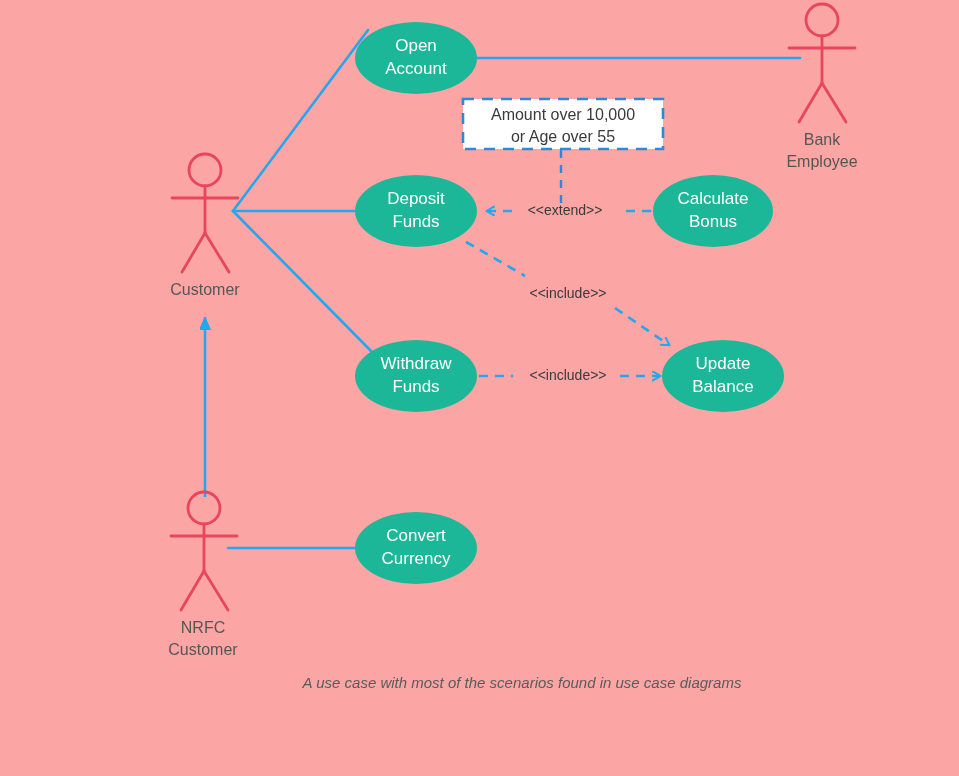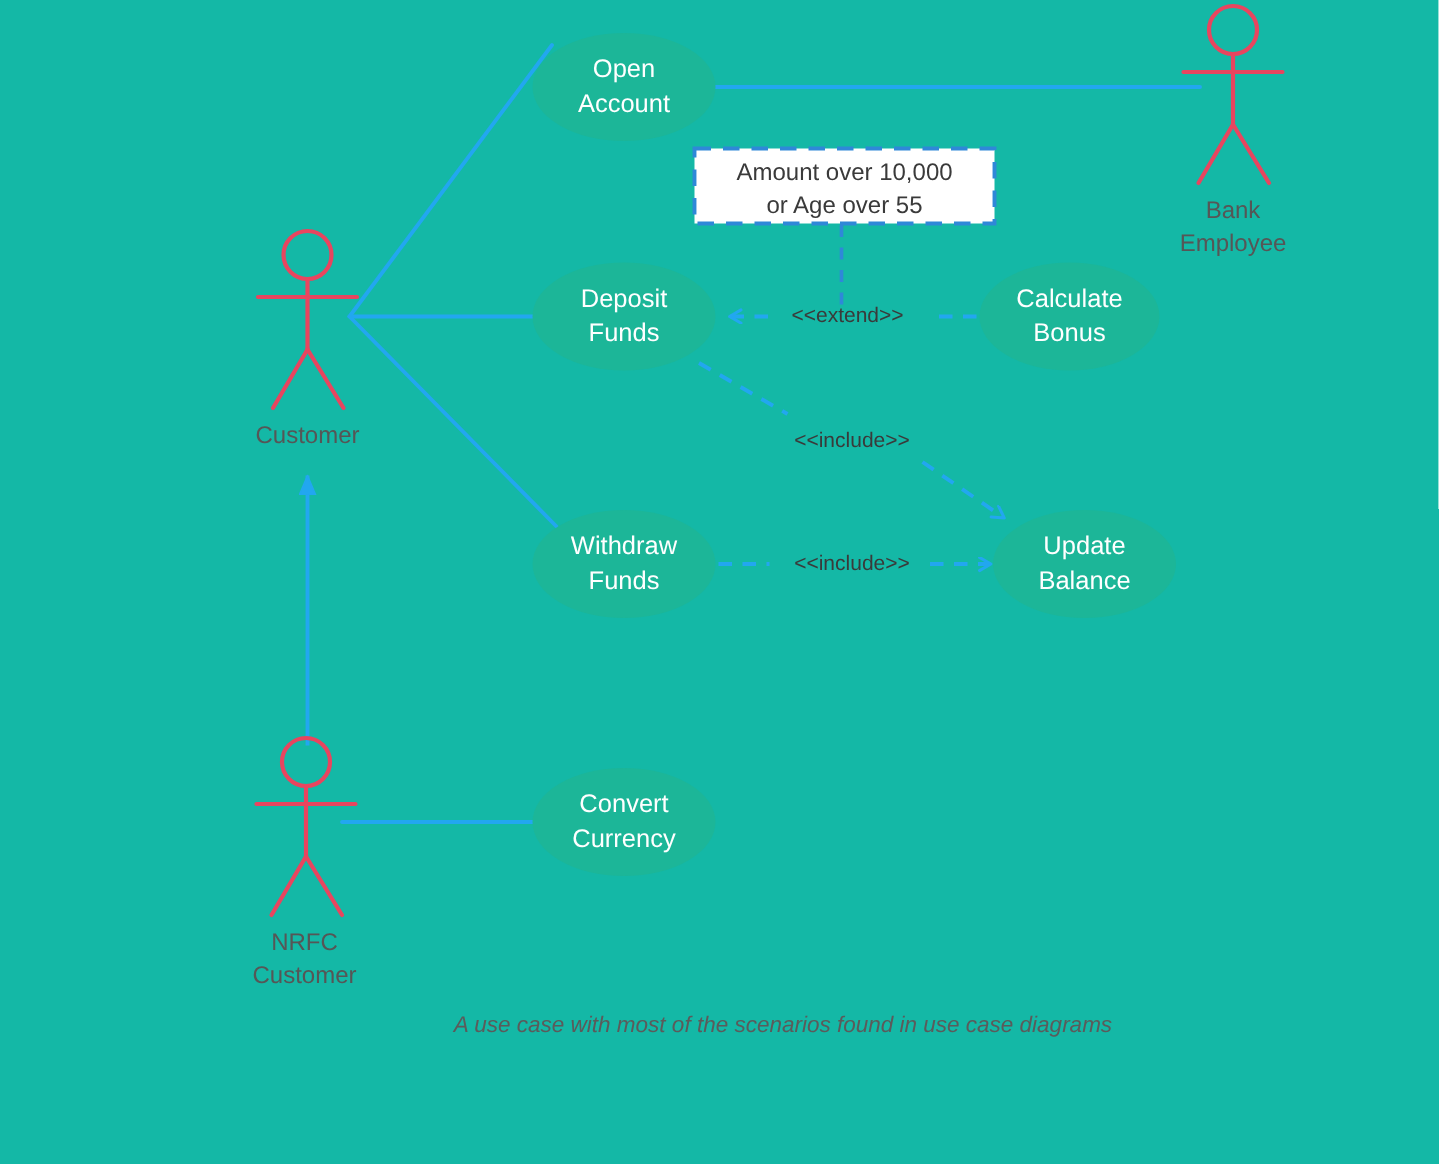--- a/index.html
+++ b/index.html
@@ -8,21 +8,21 @@
     padding: 0;
     background: #ffffff;
   }
   body {
     font-family: "Liberation Sans", sans-serif;
   }
   #canvas {
     position: relative;
     width: 959px;
     height: 776px;
-    background: #14b8a6;
+    background: #fca5a5;
     overflow: hidden;
   }
   #diagram-svg {
     position: absolute;
     left: 0;
     top: 0;
     width: 959px;
     height: 776px;
   }
   .uc-label {

